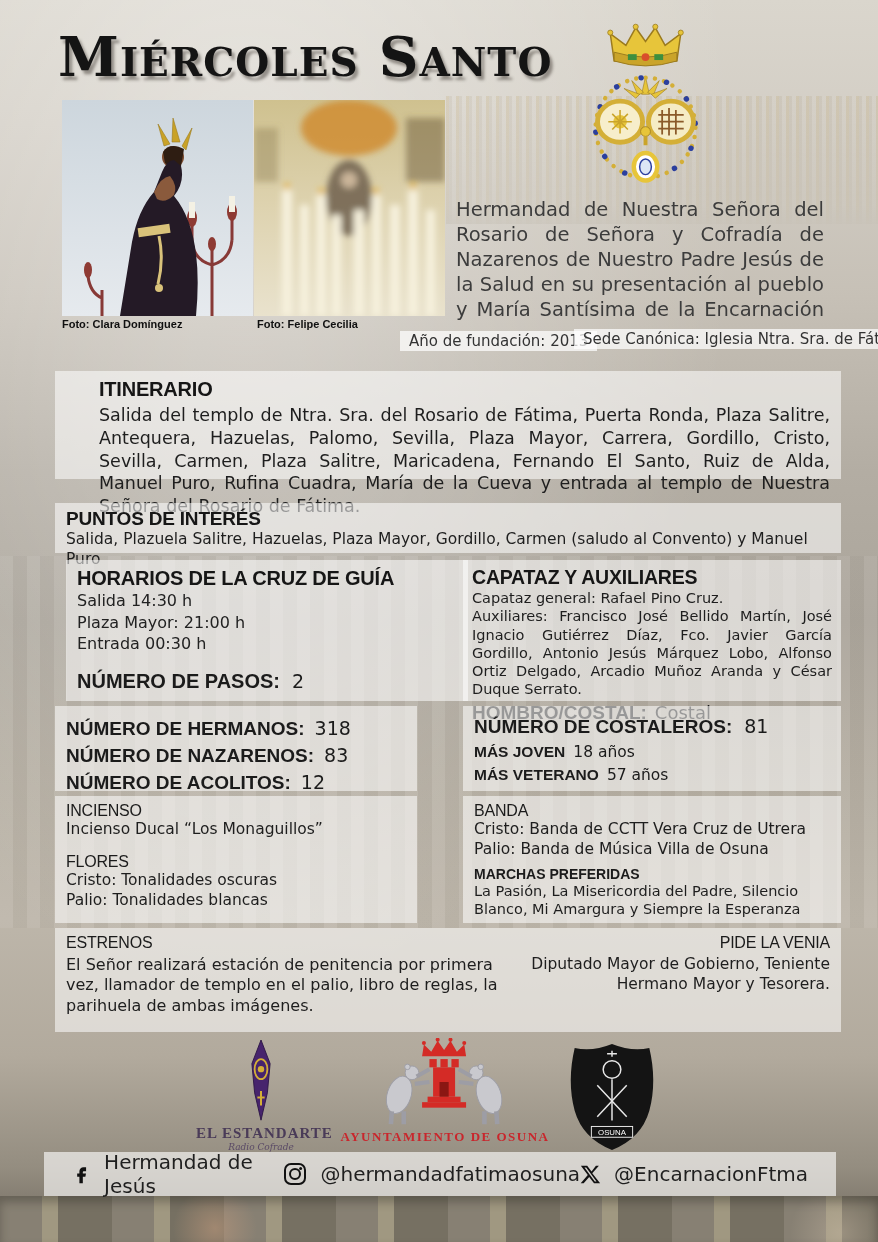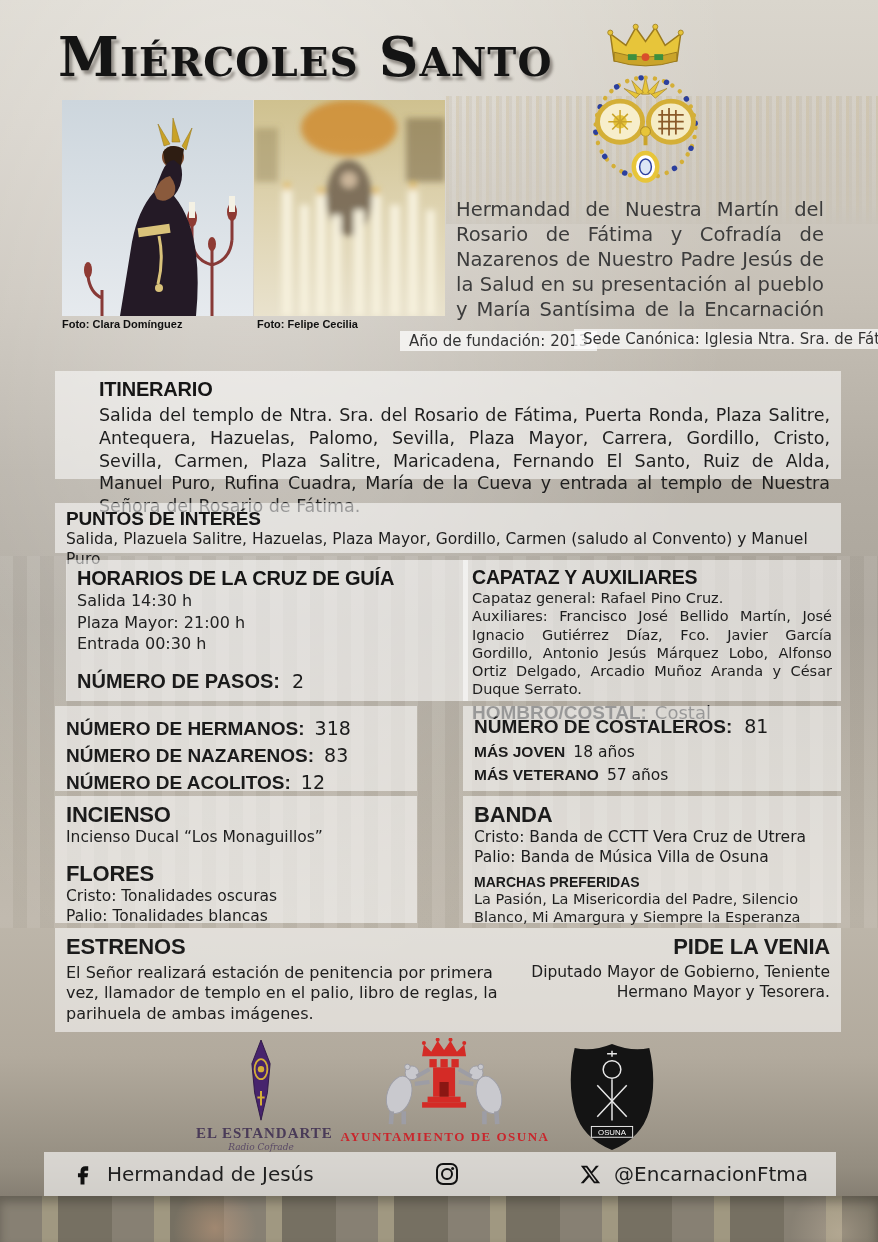--- a/index.html
+++ b/index.html
@@ -75,21 +75,21 @@
   #p-capataz .kv{ margin-top:3px; font-size:19px; }
   #p-capataz .kv .v{ font-size:18px; margin-left:8px; }
   #p-censo{ left:55px; top:706px; width:362px; height:85px; padding-top:9px; }
   #p-censo .kv{ font-size:19px; line-height:1.38; }
   #p-censo .kv .v{ margin-left:10px; }
   #p-costaleros{ left:463px; top:706px; width:378px; height:85px; padding-top:9px; }
   #p-costaleros .main{ font-size:19px; }
   #p-costaleros .sub{ font-size:15.5px; margin-top:5px; }
   #p-costaleros .sub .v{ margin-left:8px; }
   #p-incienso{ left:55px; top:796px; width:362px; height:127px; padding-top:6px; }
-  .big-title{ font-weight:700; font-size:22px; letter-spacing:-0.2px; }
+  .big-title{ font-weight:400; font-size:16px; letter-spacing:-0.2px; }
   #p-incienso .spacer{ height:13px; }
   #p-banda{ left:463px; top:796px; width:378px; height:127px; padding-top:6px; }
   #p-banda .marchas-title{ font-weight:700; font-size:14px; margin-top:6px; }
   #p-banda .marchas-text{ font-size:14.5px; }
   #p-estrenos{ left:55px; top:928px; width:786px; height:104px; display:flex; justify-content:space-between; padding-top:6px; }
   .est-left{ width:445px; }
   .est-left .sec-body{ font-size:16px; margin-top:3px; }
   .est-right{ width:312px; text-align:right; }
   .est-right .sec-body{ margin-top:3px; }
   .logo{ position:absolute; text-align:center; }
@@ -226,21 +226,21 @@
             <circle cx="67" cy="91" r="3"></circle>
           <circle cx="122" cy="91" r="3"></circle>
             <circle cx="159" cy="86" r="3"></circle>
         </g>
       </g>
     </svg>
   </div>
   <div class="photo-cap cap-left">Foto: Clara Domínguez</div>
   <div class="photo-cap cap-right">Foto: Felipe Cecilia</div>
 
-  <div class="intro">Hermandad de Nuestra Martín del Rosario de Fátima y Cofradía de Nazarenos de Nuestro Padre Jesús de la Salud en su presentación al pueblo y María Santísima de la Encarnación</div>
+  <div class="intro">Hermandad de Nuestra Señora del Rosario de Señora y Cofradía de Nazarenos de Nuestro Padre Jesús de la Salud en su presentación al pueblo y María Santísima de la Encarnación</div>
   <div class="tag tag-foundation">Año de fundación: 2013</div>
   <div class="tag tag-sede">Sede Canónica: Iglesia Ntra. Sra. de Fátima</div>
 
   <div class="panel" id="p-itinerario">
     <div class="sec-title">ITINERARIO</div>
     <div class="sec-body">Salida del templo de Ntra. Sra. del Rosario de Fátima, Puerta Ronda, Plaza Salitre, Antequera, Hazuelas, Palomo, Sevilla, Plaza Mayor, Carrera, Gordillo, Cristo, Sevilla, Carmen, Plaza Salitre, Maricadena, Fernando El Santo, Ruiz de Alda, Manuel Puro, Rufina Cuadra, María de la Cueva y entrada al templo de Nuestra Señora del Rosario de Fátima.</div>
   </div>
 
   <div class="panel" id="p-puntos">
     <div class="sec-title">PUNTOS DE INTERÉS</div>
@@ -389,20 +389,21 @@
         <path fill="#111" d="M14.5 8.5h3.2V3.5h-3.2c-3.1 0-5.2 2.1-5.2 5.2v2.6H6.5v4.2h2.8v8h4.3v-8h3.2l.8-4.2h-4V9.6c0-.7.4-1.1.9-1.1z"></path>
       </svg>
       <span>Hermandad de Jesús</span>
     </div>
     <div class="soc-item">
       <svg width="24" height="24" viewBox="0 0 24 24">
         <rect x="2" y="2" width="20" height="20" rx="6" fill="none" stroke="#111" stroke-width="2"></rect>
         <circle cx="12" cy="12" r="5" fill="none" stroke="#111" stroke-width="2"></circle>
         <circle cx="17.6" cy="6.4" r="1.5" fill="#111"></circle>
       </svg>
+      <span>@hermandadfatimaosuna</span>
     </div>
     <div class="soc-item">
       <svg width="21" height="21" viewBox="0 0 24 24">
         <path fill="#111" d="M18.2 2h3.4l-7.6 8.7L23 22h-7l-5.5-7.2L4.2 22H.8l8.1-9.3L1 2h7.2l5 6.6L18.2 2z M16.9 20h1.9L7.1 3.9H5.1L16.9 20z"></path>
       </svg>
       <span>@EncarnacionFtma</span>
     </div>
   </div>
 
 </div>

